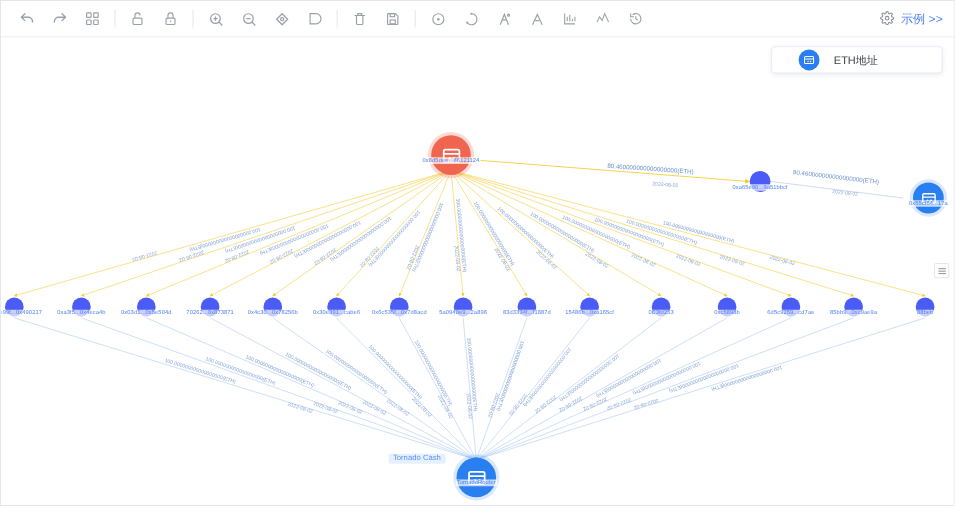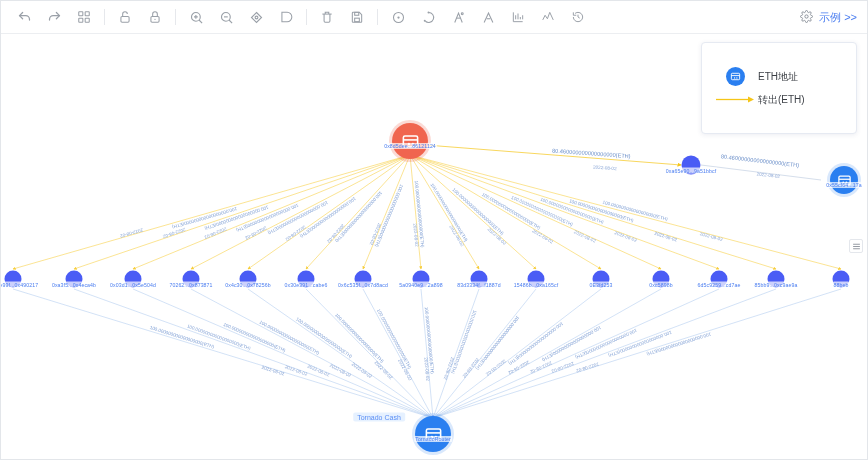--- a/index.html
+++ b/index.html
@@ -61,21 +61,21 @@
   #graph-svg { position:absolute; left:0; top:0; }
 
   
   #legend {
     position:absolute; right:10px; top:8px;
     width:156px;
     background:#fff;
     border:1px solid #e6eaf2;
     border-radius:4px;
     box-shadow:0 1px 5px rgba(40,60,110,.09);
-    padding:22px 10px;
+    padding:0 10px;
     z-index:30;
     margin-left:28px;
   }
   .lg-row {
     display:flex; align-items:center;
     height:23px;
   }
   .lg-key {
     width:46px; display:flex; align-items:center; justify-content:center;
     flex:0 0 auto;
@@ -545,29 +545,20 @@
                 <path d="M3 10h18"></path>
                 <circle cx="10" cy="15" r="1.4" fill="#fff" stroke="none"></circle>
                 <circle cx="15" cy="15" r="1.4" fill="#fff" stroke="none"></circle>
               </svg>
           </span>
         </span>
         <span class="lg-label">ETH地址</span>
       </div>
 
 
-      <div class="lg-row">
-        <span class="lg-key">
-          <svg class="lg-arrow" viewBox="0 0 40 9">
-            <line x1="1" y1="4.5" x2="33" y2="4.5" stroke="#f5c518" stroke-width="1.3"></line>
-            <path d="M33,1.5 L39,4.5 L33,7.5 z" fill="#f5c518"></path>
-          </svg>
-        </span>
-        <span class="lg-label">转出(ETH)</span>
-      </div>
 
     </div>
 
     <div id="mini-widget">
       <svg width="9" height="9" viewBox="0 0 24 24" fill="none" stroke="currentColor" stroke-width="2.4">
           <path d="M3 6h18M3 12h18M3 18h18"></path>
         </svg>
     </div>
 
   </div>

